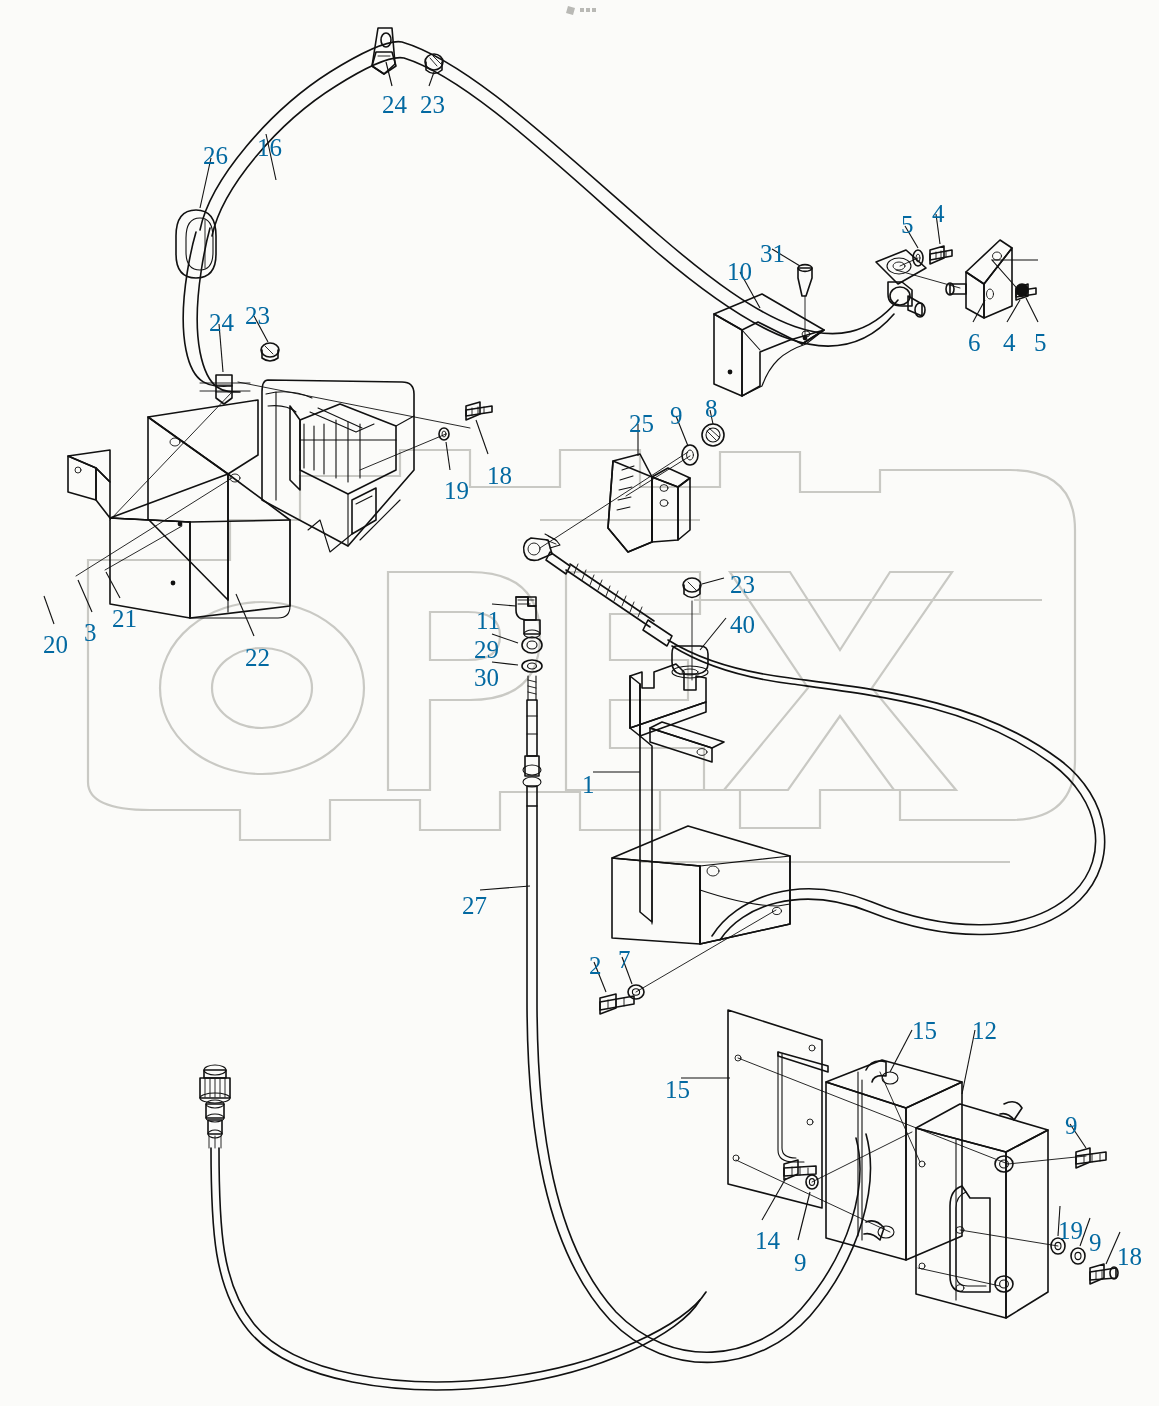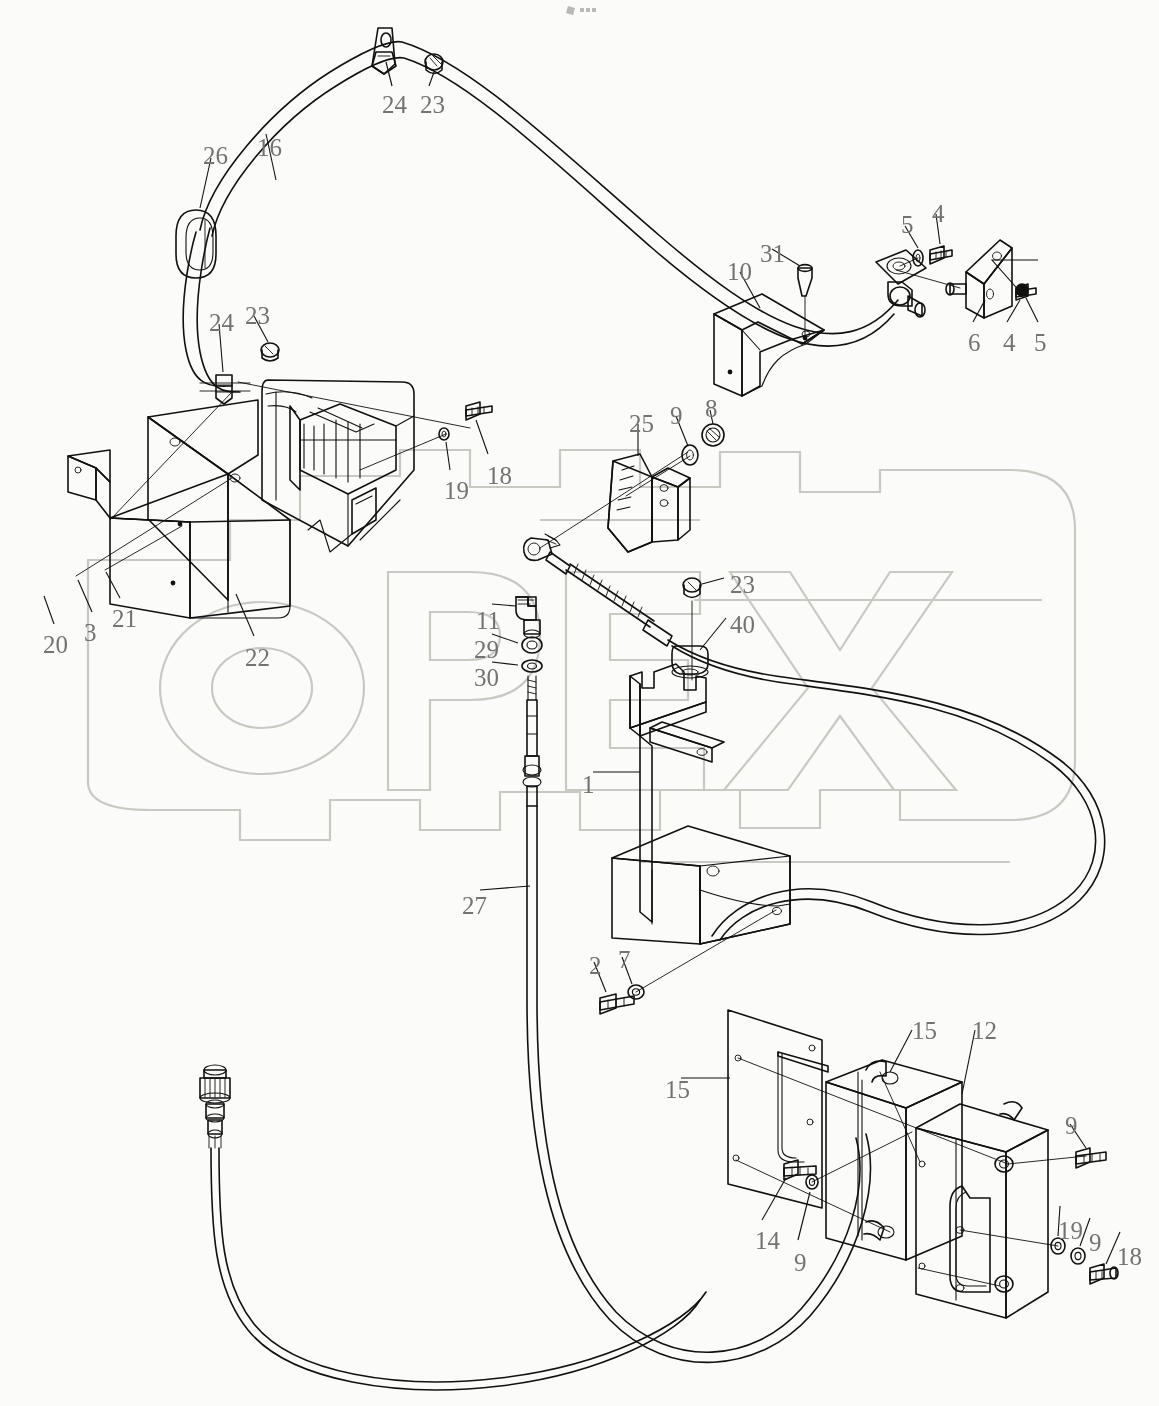--- a/index.html
+++ b/index.html
@@ -10,21 +10,21 @@
     font-family:"Liberation Serif", serif;
     overflow:hidden;
     position:relative;
   }
   #stage{position:absolute;inset:0;width:1159px;height:1406px;}
   svg.layer{position:absolute;left:0;top:0;width:1159px;height:1406px;}
   .callout{
     position:absolute;
     font-family:"Liberation Serif", serif;
     font-size:25px;
-    color:#737373;
+    color:#0369a1;
     line-height:1;
     white-space:nowrap;
     user-select:none;
   }
   .wm-line{fill:none;stroke:#c9c9c4;stroke-width:2.2;}
   .ln{fill:none;stroke:#111;stroke-width:1.6;stroke-linecap:round;stroke-linejoin:round;}
   .ln-thin{fill:none;stroke:#111;stroke-width:1.1;stroke-linecap:round;stroke-linejoin:round;}
   .ln-hair{fill:none;stroke:#111;stroke-width:0.9;stroke-linecap:round;stroke-linejoin:round;}
   .leader{fill:none;stroke:#111;stroke-width:1.1;}
   .fillk{fill:#111;}

